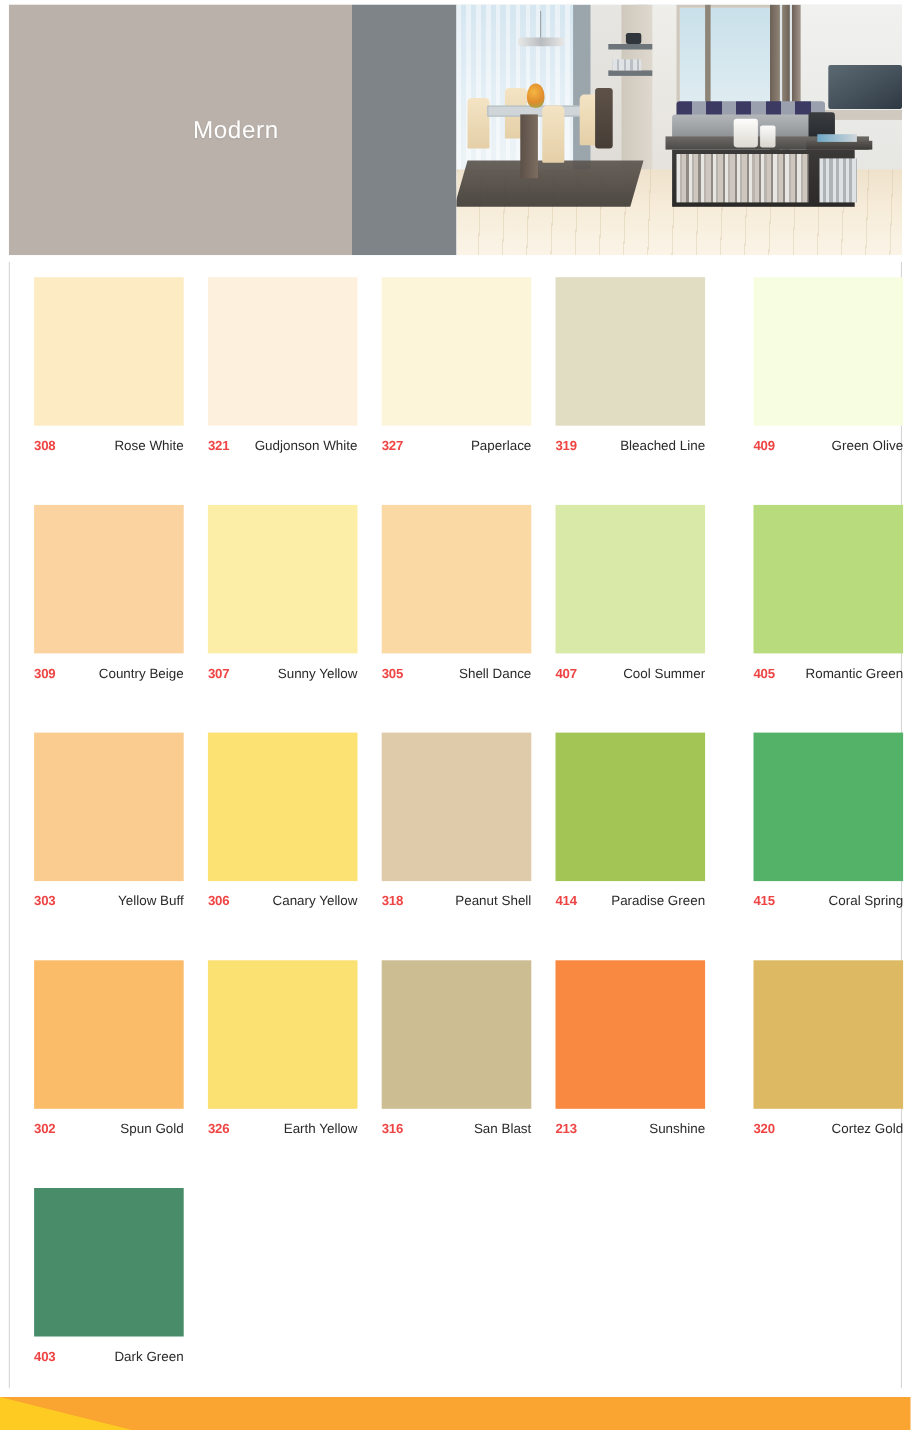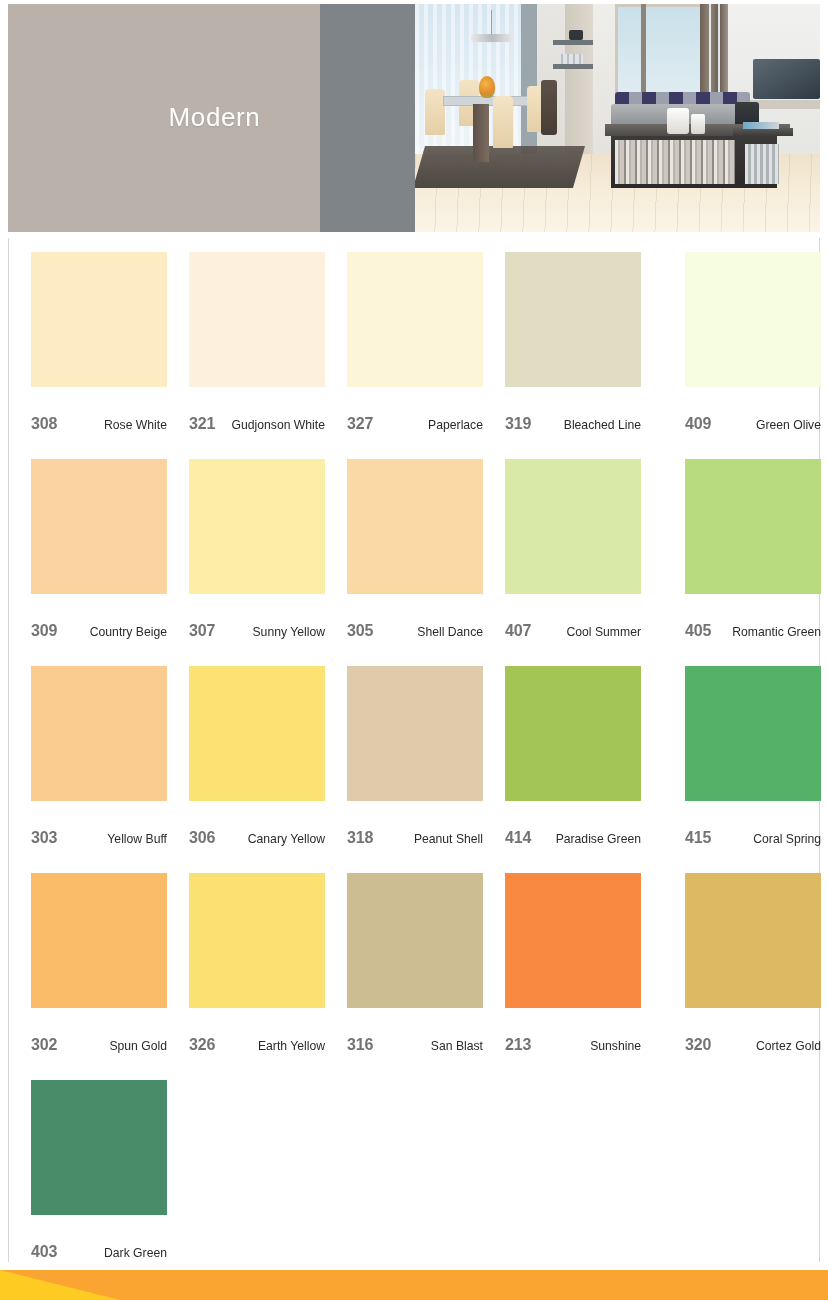--- a/index.html
+++ b/index.html
@@ -41,21 +41,21 @@
     width: 407px; height: 228px;
     display: flex;
     flex-direction: column;
     align-items: center;
     justify-content: center;
     padding-left: 6px;
     pointer-events: none;
   }
   #header-eyebrow {
     color: #ffffff;
-    font-size: 26px;
+    font-size: 22px;
     font-weight: 400;
     letter-spacing: 0.6px;
     line-height: 1.15;
     text-shadow: 0 1px 2px rgba(0,0,0,.10);
   }
   #header-headline {
     color: #ffffff;
     font-size: 40px;
     font-weight: 700;
     letter-spacing: 0.2px;
@@ -192,42 +192,41 @@
   }
   .cell:nth-child(5n) .swatch { margin-left: 22px; }
   .caption {
     display: flex;
     align-items: baseline;
     width: 136px;
     margin-top: 11px;
   }
   .cell:nth-child(5n) .caption { margin-left: 22px; }
   .code {
-    font-size: 16px;
+    font-size: 12px;
     font-weight: 700;
-    color: #737373;
+    color: #ef4444;
     letter-spacing: -0.2px;
     white-space: nowrap;
   }
   .dot {
     display: inline-block;
     width: 5px; height: 5px;
     border-radius: 50%;
     background: #e8191b;
     margin-left: 2px;
     position: relative;
     top: -3px;
   }
   .name {
     margin-left: auto;
     font-size: 12.2px;
     font-weight: 400;
     color: #2a2a2a;
     white-space: nowrap;
-    margin-top: 20px;
   }
 
   
   #footer {
     position: absolute;
     left: 0; bottom: 0;
     width: 828px; height: 30px;
     overflow: hidden;
   }
   #footer-orange {

